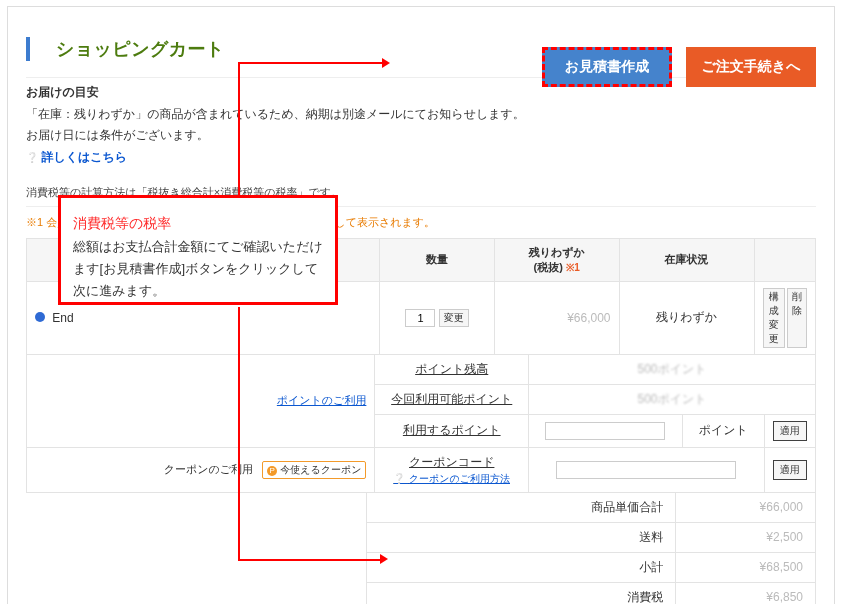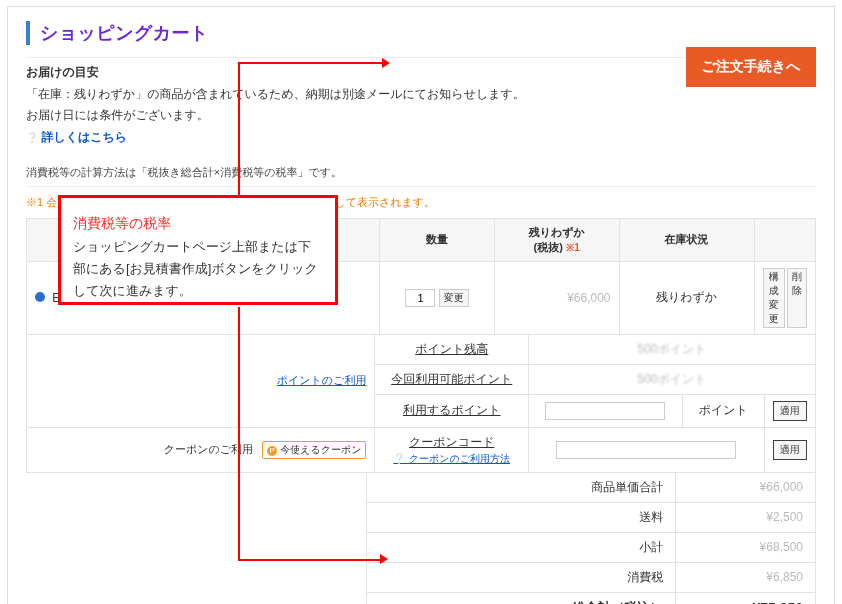--- a/index.html
+++ b/index.html
@@ -14,24 +14,24 @@
   .page {
     width: 828px;
     margin: 0 auto;
     border: 1px solid #ddd;
     padding: 14px 18px 24px 18px;
     background: #fff;
     position: relative;
   }
   .h1-wrap { border-left: 4px solid #3d7ccf; padding-left: 10px; margin-bottom: 12px; }
   h1 {
-    margin: 0;
+    margin: 16px;
     font-size: 18px;
     font-weight: bold;
-    color: #6d28d9;
+    color: #4d7c0f;
     letter-spacing: .02em;
   }
   .info-box {
     padding: 4px 0;
     font-size: 12px;
     line-height: 1.8;
     border-top: 1px solid #eee;
     border-bottom: 1px solid #eee;
   }
   .info-box .title { font-weight: bold; }
@@ -184,20 +184,21 @@
 </head>
 <body>
 
 <div class="page">
 
   <div class="h1-wrap">
     <h1>ショッピングカート</h1>
   </div>
 
   <div class="btn-row">
+    <a class="btn blue dashed-red">お見積書作成</a>
     <a class="btn orange">ご注文手続きへ</a>
   </div>
 
   <div class="info-box">
     <div class="title">お届けの目安</div>
     <div>「在庫：残りわずか」の商品が含まれているため、納期は別途メールにてお知らせします。</div>
     <div>お届け日には条件がございます。</div>
     <a class="details-link">詳しくはこちら</a>
     <div class="small-note">消費税等の計算方法は「税抜き総合計×消費税等の税率」です。</div>
   </div>
@@ -294,21 +295,21 @@
     <tr class="grand">
       <td class="label">総合計（税込）</td>
       <td class="val">¥75,350</td>
     </tr>
 
   </tbody>
     </table>
 
   <div class="instruction-box">
     <div class="title">消費税等の税率</div>
-    <div>ショッピングカートページ上部または下部にある[お見積書作成]ボタンをクリックして次に進みます。</div>
+    <div>総額はお支払合計金額にてご確認いただけます[お見積書作成]ボタンをクリックして次に進みます。</div>
   </div>
 
   <div class="arrow1-v"></div>
   <div class="arrow1-h"></div>
   <div class="arrow1"></div>
 
   <div class="arrow2-v"></div>
   <div class="arrow2-h"></div>
   <div class="arrow2-head"></div>
 

